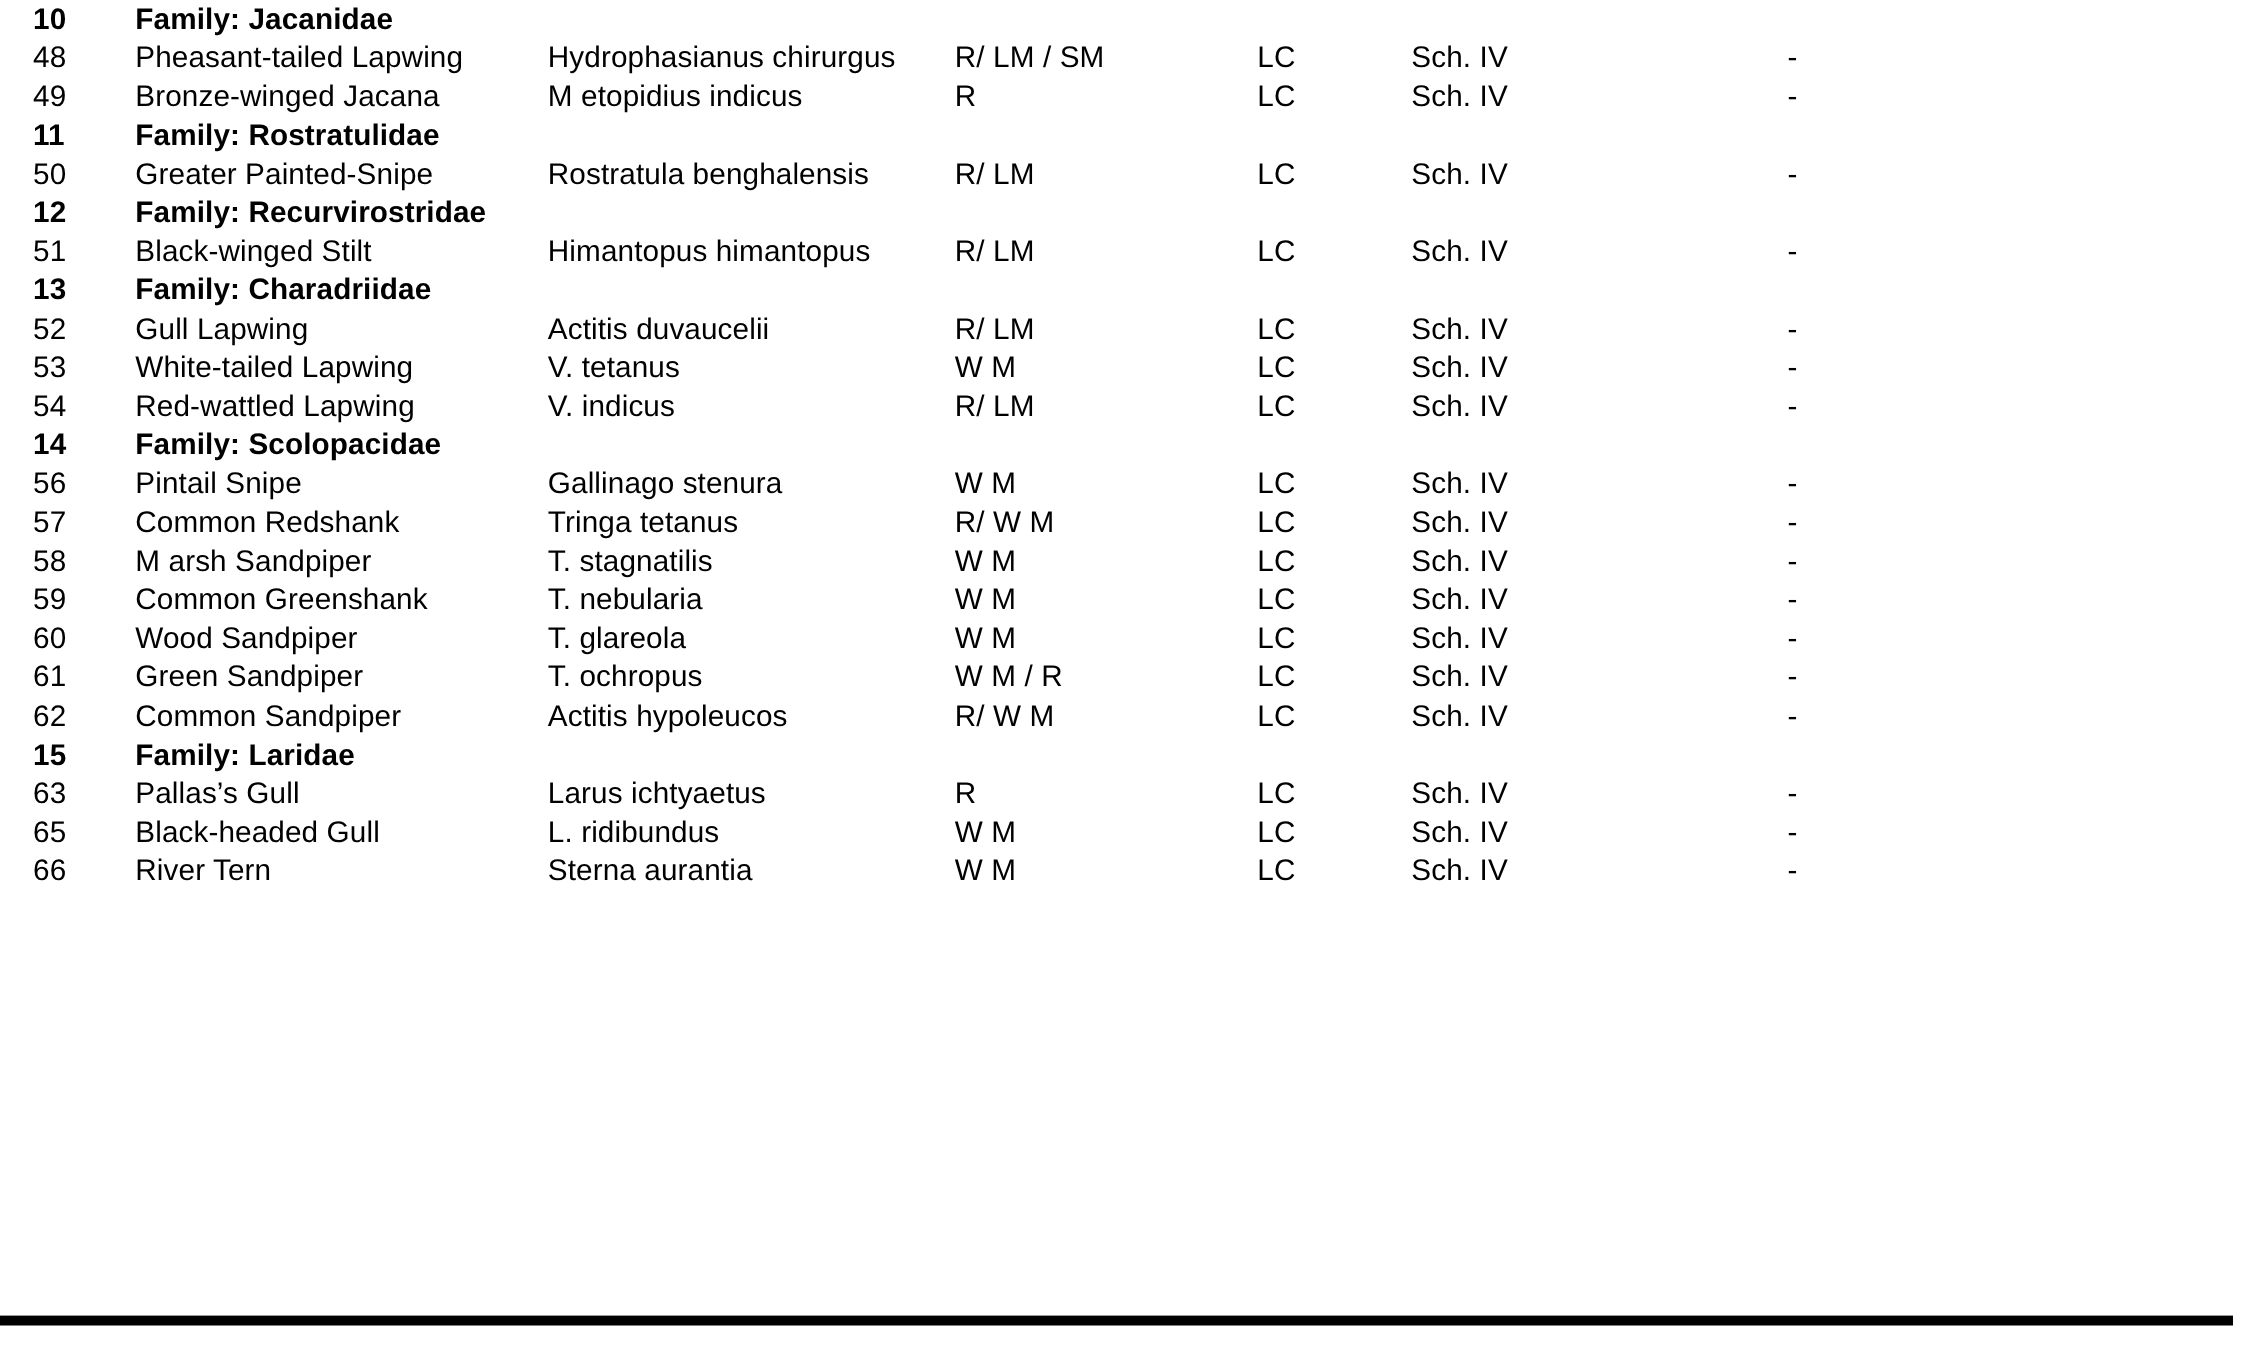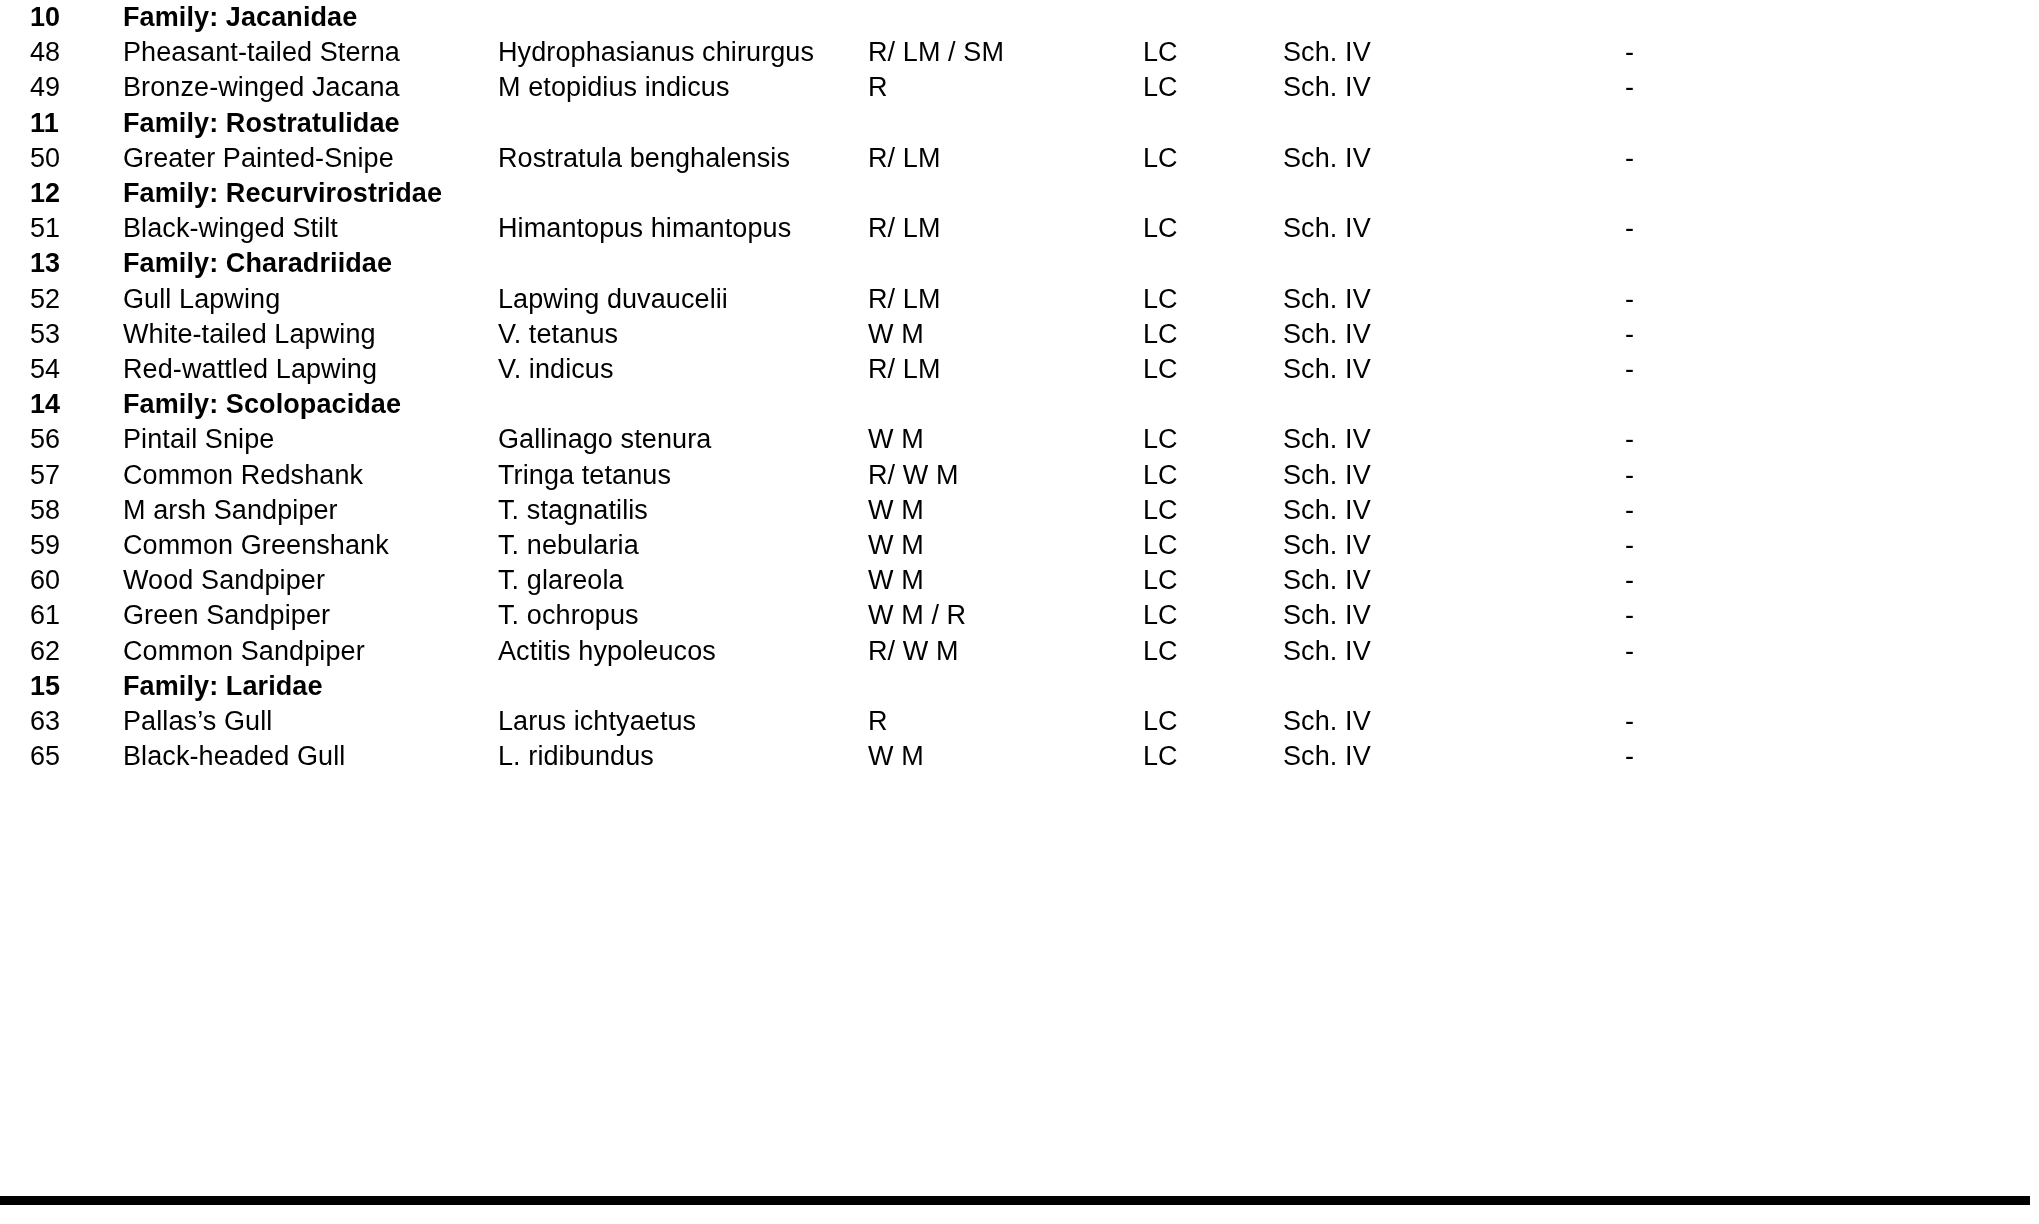--- a/index.html
+++ b/index.html
@@ -91,21 +91,21 @@
       <col class="c-sched">
       <col class="c-last">
     </colgroup>
     <tbody id="table-body">
         <tr class="family-row">
           <td class="num">10</td>
           <td class="common" colspan="6">Family: Jacanidae</td>
         </tr>
         <tr class="species-row">
           <td class="num">48</td>
-          <td class="common">Pheasant-tailed Sterna</td>
+          <td class="common">Pheasant-tailed Lapwing</td>
           <td class="sci">Hydrophasianus chirurgus</td>
           <td class="status">R/ LM / SM</td>
           <td class="iucn">LC</td>
           <td class="sched">Sch. IV</td>
           <td class="last">-</td>
         </tr>
         <tr class="species-row">
           <td class="num">49</td>
           <td class="common">Bronze-winged Jacana</td>
           <td class="sci">M etopidius indicus</td>
@@ -140,21 +140,21 @@
           <td class="sched">Sch. IV</td>
           <td class="last">-</td>
         </tr>
         <tr class="family-row">
           <td class="num">13</td>
           <td class="common" colspan="6">Family: Charadriidae</td>
         </tr>
         <tr class="species-row">
           <td class="num">52</td>
           <td class="common">Gull Lapwing</td>
-          <td class="sci">Lapwing duvaucelii</td>
+          <td class="sci">Actitis duvaucelii</td>
           <td class="status">R/ LM</td>
           <td class="iucn">LC</td>
           <td class="sched">Sch. IV</td>
           <td class="last">-</td>
         </tr>
         <tr class="species-row">
           <td class="num">53</td>
           <td class="common">White-tailed Lapwing</td>
           <td class="sci">V. tetanus</td>
           <td class="status">W M</td>
@@ -253,18 +253,27 @@
         </tr>
         <tr class="species-row">
           <td class="num">65</td>
           <td class="common">Black-headed Gull</td>
           <td class="sci">L. ridibundus</td>
           <td class="status">W M</td>
           <td class="iucn">LC</td>
           <td class="sched">Sch. IV</td>
           <td class="last">-</td>
         </tr>
+        <tr class="species-row">
+          <td class="num">66</td>
+          <td class="common">River Tern</td>
+          <td class="sci">Sterna aurantia</td>
+          <td class="status">W M</td>
+          <td class="iucn">LC</td>
+          <td class="sched">Sch. IV</td>
+          <td class="last">-</td>
+        </tr>
       </tbody>
   </table>
 
   <div class="bottom-rule"></div>
 
 </div>
 
 </body></html>

